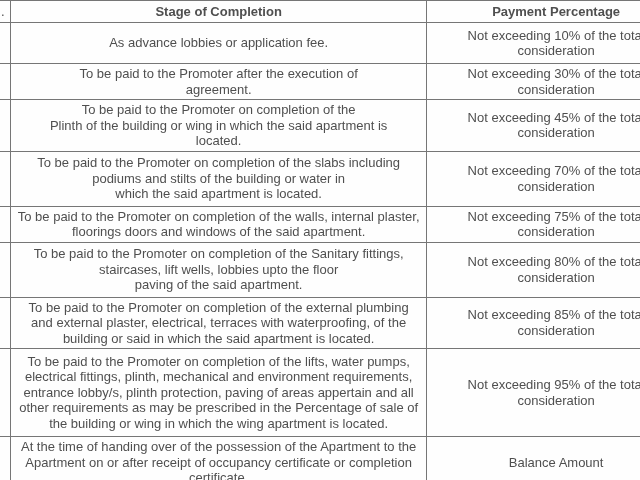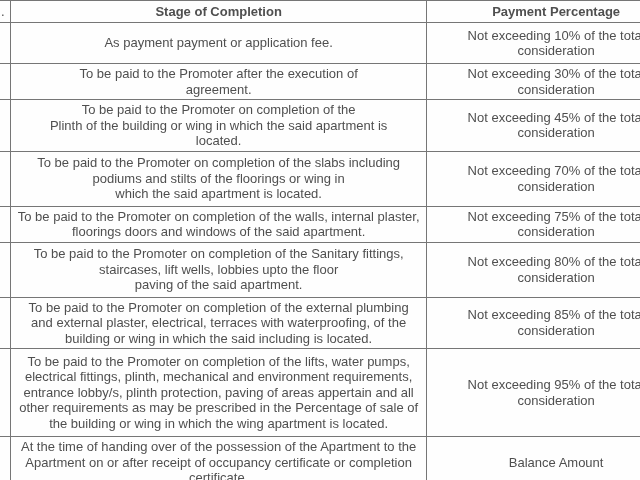--- a/index.html
+++ b/index.html
@@ -57,21 +57,21 @@
     <tbody>
       <tr class="hr0">
         <th class="sr">.</th>
         <th>Stage of Completion</th>
         <th>Payment Percentage</th>
       </tr>
 
       <tr class="hr1">
         <td class="sr"></td>
         <td>
-          <div class="ln">As payment payment or application fee.</div>
+          <div class="ln">As advance lobbies or application fee.</div>
         </td>
         <td>
           <div class="ln">Not exceeding 10% of the total</div>
           <div class="ln">consideration</div>
         </td>
       </tr>
 
       <tr class="hr2">
         <td class="sr"></td>
         <td>
@@ -94,21 +94,21 @@
         <td>
           <div class="ln">Not exceeding 45% of the total</div>
           <div class="ln">consideration</div>
         </td>
       </tr>
 
       <tr class="hr4">
         <td class="sr"></td>
         <td>
           <div class="ln">To be paid to the Promoter on completion of the slabs including</div>
-          <div class="ln">podiums and stilts of the floorings or wing in</div>
+          <div class="ln">podiums and stilts of the building or water in</div>
           <div class="ln">which the said apartment is located.</div>
         </td>
         <td>
           <div class="ln">Not exceeding 70% of the total</div>
           <div class="ln">consideration</div>
         </td>
       </tr>
 
       <tr class="hr5">
         <td class="sr"></td>
@@ -133,21 +133,21 @@
           <div class="ln">Not exceeding 80% of the total</div>
           <div class="ln">consideration</div>
         </td>
       </tr>
 
       <tr class="hr7">
         <td class="sr"></td>
         <td>
           <div class="ln">To be paid to the Promoter on completion of the external plumbing</div>
           <div class="ln">and external plaster, electrical, terraces with waterproofing, of the</div>
-          <div class="ln">building or wing in which the said including is located.</div>
+          <div class="ln">building or said in which the said apartment is located.</div>
         </td>
         <td>
           <div class="ln">Not exceeding 85% of the total</div>
           <div class="ln">consideration</div>
         </td>
       </tr>
 
       <tr class="hr8">
         <td class="sr"></td>
         <td>

